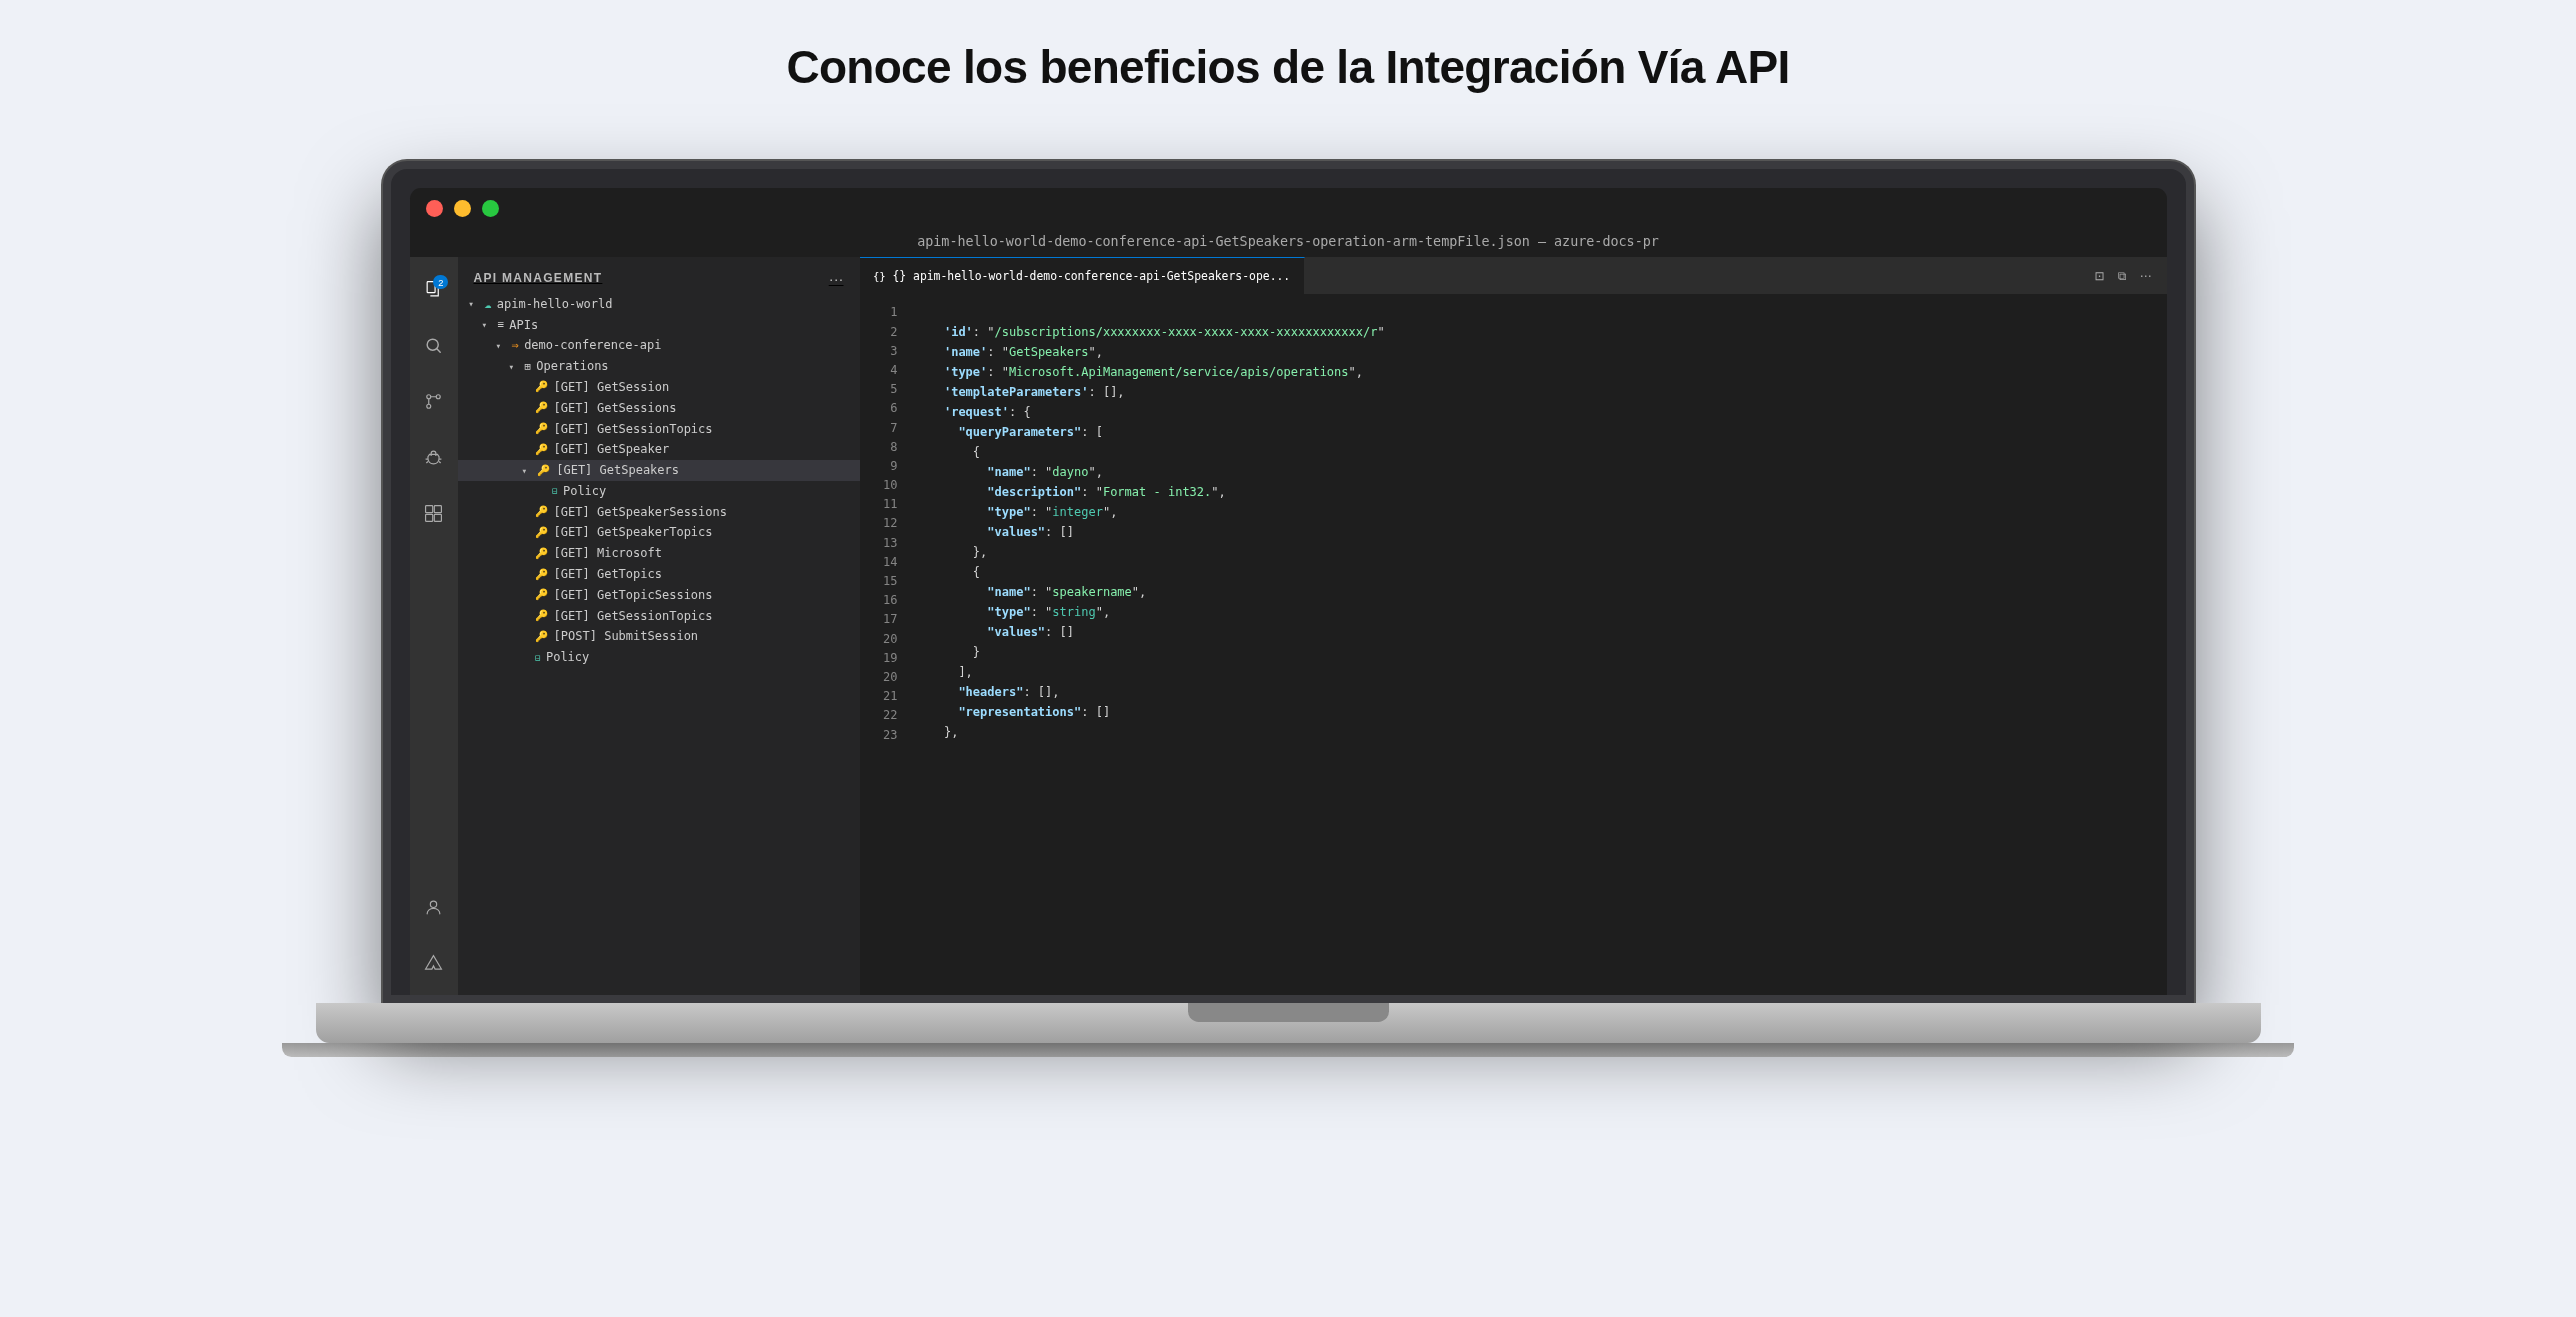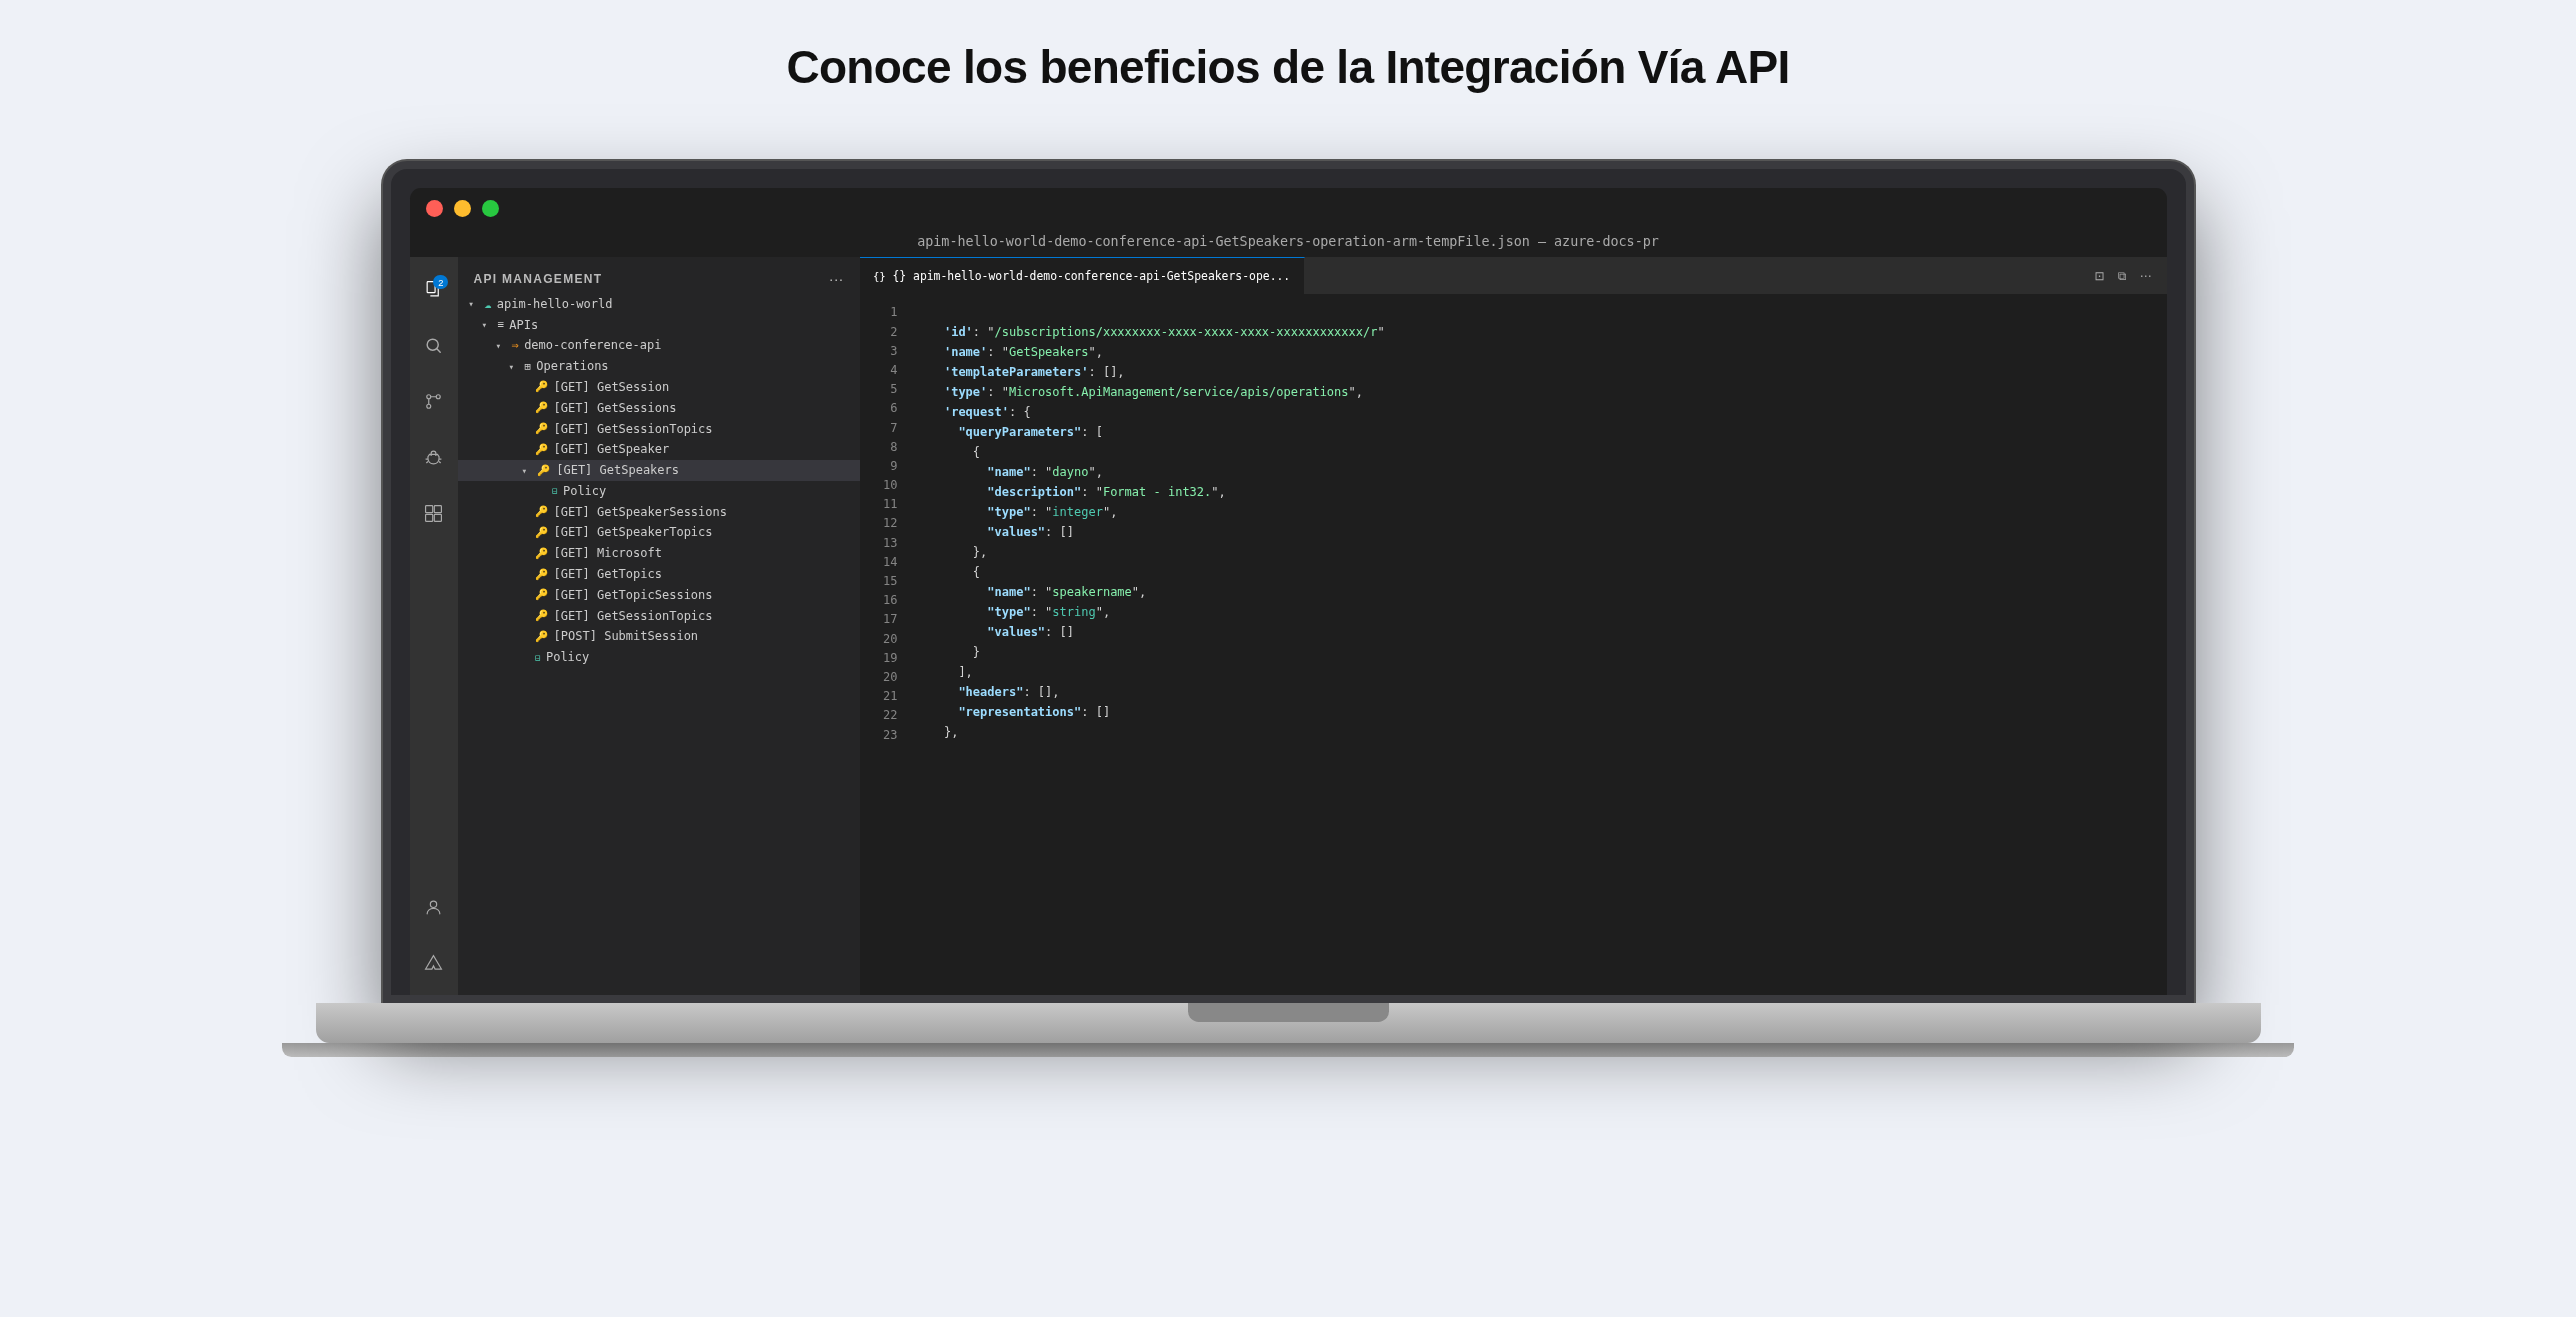--- a/index.html
+++ b/index.html
@@ -143,22 +143,23 @@
     .sidebar {
       width: 402px;
       background: #252526;
       overflow-y: auto;
       flex-shrink: 0;
     }
 
     .sidebar-header {
       padding: 13.4px 16px 6.7px;
       display: flex;
-      align-items: center;
+      align-items: flex-start;
       justify-content: space-between;
+      text-decoration: underline;
     }
 
     .sidebar-title {
       color: #bbb;
       font-size: 12px;
       font-weight: 700;
       letter-spacing: 1.3px;
       text-transform: uppercase;
     }
 
@@ -564,22 +565,22 @@
               <span class="line-number">19</span>
               <span class="line-number">20</span>
               <span class="line-number">21</span>
               <span class="line-number">22</span>
               <span class="line-number">23</span>
             </div>
           <div class="code-area" id="code-content">
               <span class="code-line"> </span>
               <span class="code-line"><span class="s-key">  'id'</span><span class="s-punct">: "</span><span class="s-str">/subscriptions/xxxxxxxx-xxxx-xxxx-xxxx-xxxxxxxxxxxx/r</span><span class="s-punct">"</span></span>
               <span class="code-line"><span class="s-key">  'name'</span><span class="s-punct">: "</span><span class="s-str">GetSpeakers</span><span class="s-punct">",</span></span>
+              <span class="code-line"><span class="s-key">  'type'</span><span class="s-punct">: "</span><span class="s-str">Microsoft.ApiManagement/service/apis/operations</span><span class="s-punct">",</span></span>
               <span class="code-line"><span class="s-key">  'templateParameters'</span><span class="s-punct">: [],</span></span>
-              <span class="code-line"><span class="s-key">  'type'</span><span class="s-punct">: "</span><span class="s-str">Microsoft.ApiManagement/service/apis/operations</span><span class="s-punct">",</span></span>
               <span class="code-line"><span class="s-key">  'request'</span><span class="s-punct">: {</span></span>
               <span class="code-line"><span class="s-key">    "queryParameters"</span><span class="s-punct">: [</span></span>
               <span class="code-line"><span class="s-punct">      {</span></span>
               <span class="code-line"><span class="s-key">        "name"</span><span class="s-punct">: "</span><span class="s-str">dayno</span><span class="s-punct">",</span></span>
               <span class="code-line"><span class="s-key">        "description"</span><span class="s-punct">: "</span><span class="s-str">Format - int32.</span><span class="s-punct">",</span></span>
               <span class="code-line"><span class="s-key">        "type"</span><span class="s-punct">: "</span><span class="s-str2">integer</span><span class="s-punct">",</span></span>
               <span class="code-line"><span class="s-key">        "values"</span><span class="s-punct">: []</span></span>
               <span class="code-line"><span class="s-punct">      },</span></span>
               <span class="code-line"><span class="s-punct">      {</span></span>
               <span class="code-line"><span class="s-key">        "name"</span><span class="s-punct">: "</span><span class="s-str">speakername</span><span class="s-punct">",</span></span>

